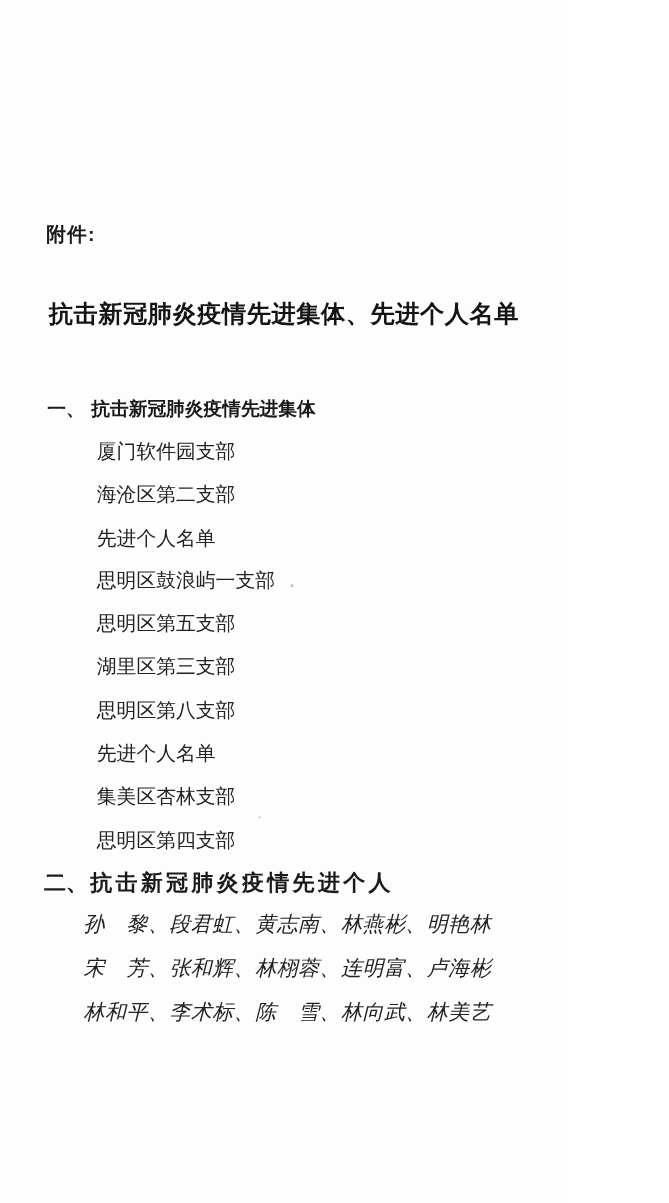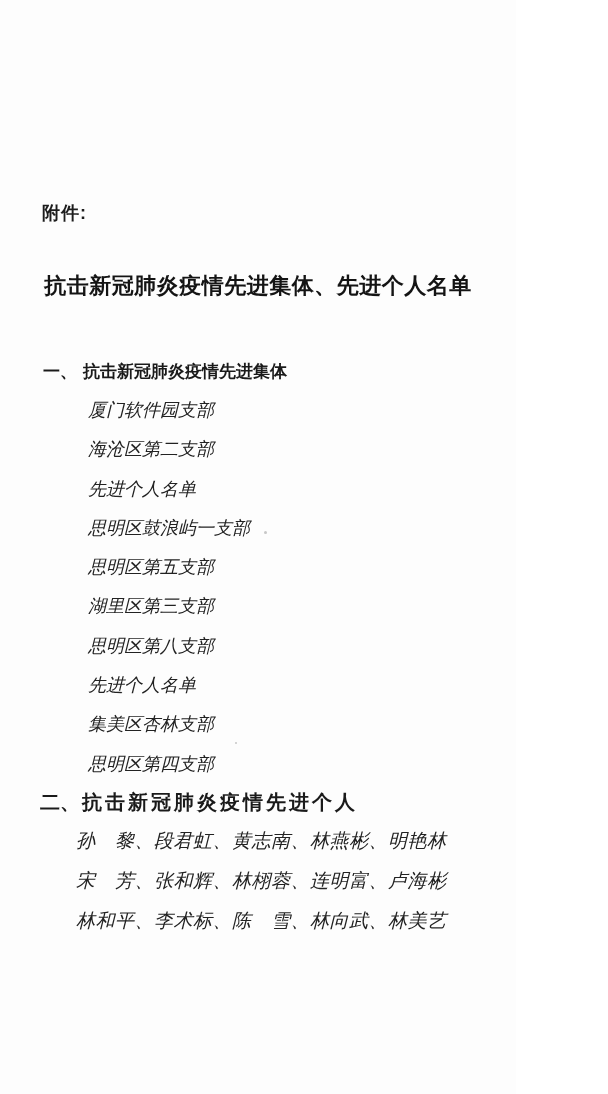--- a/index.html
+++ b/index.html
@@ -69,21 +69,20 @@
   ul.collectives {
     left: 88px;
     top: 400px;
     font-size: 18px;
     color: #222222;
   }
   ul.collectives li {
     height: 39.3px;
     line-height: 21px;
     white-space: nowrap;
-    font-style: italic;
   }
   ul.individuals {
     left: 76px;
     top: 830px;
     font-size: 19px;
     letter-spacing: 0.5px;
     color: #222222;
     font-style: italic;
   }
   ul.individuals li {

